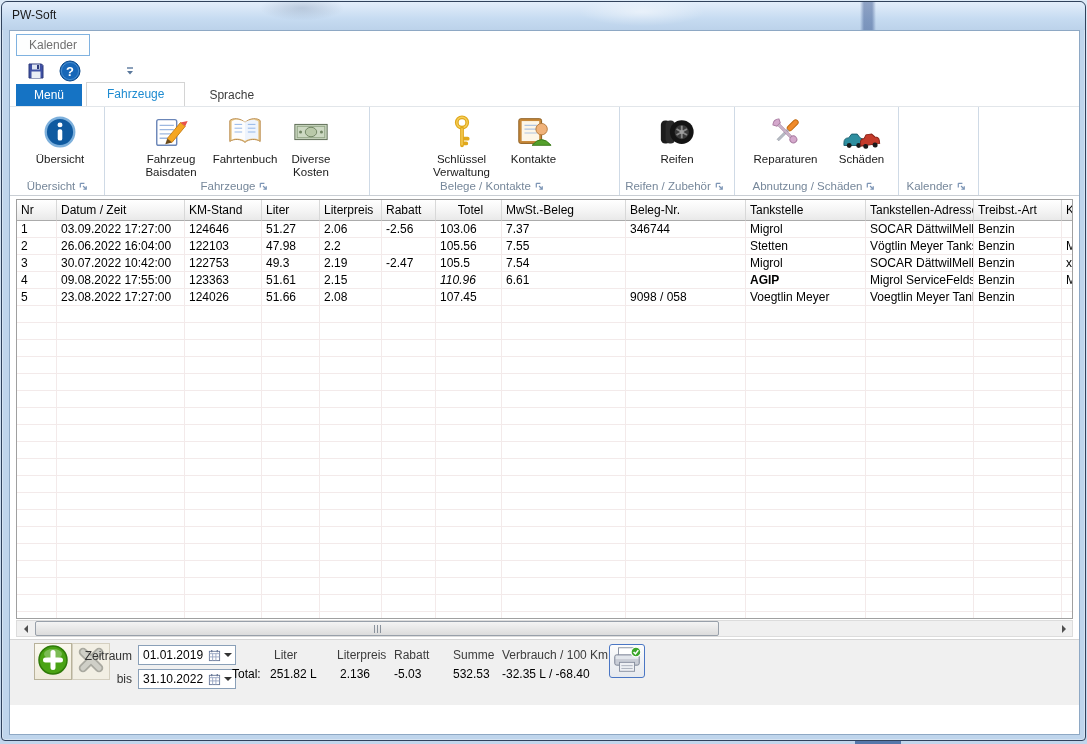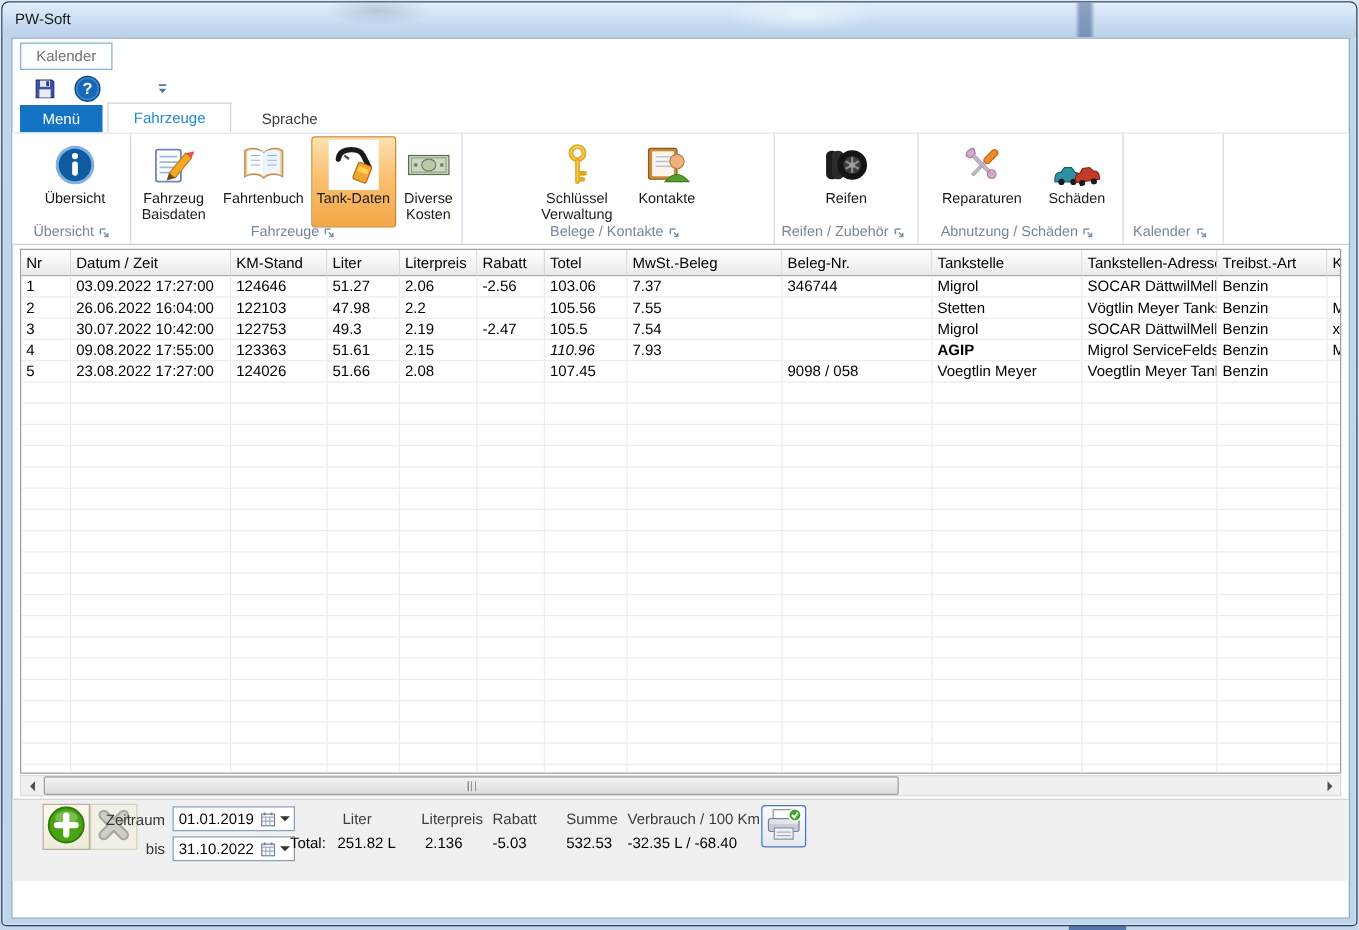--- a/index.html
+++ b/index.html
@@ -171,33 +171,20 @@
               <span class="ricon">
                   <svg viewBox="0 0 40 40" width="38" height="38">
                     <path d="M20 10C15 5 7 5 4 8v22c4-3 12-3 16 1 4-4 12-4 16-1V8c-3-3-11-3-16 2z" fill="#e8c88a" stroke="#b98a4a"></path>
                     <path d="M20 10C16 6.5 8 6.5 6 9v19c4-2 11-1.5 14 1.5z" fill="#fdfdfd"></path>
                     <path d="M20 10c4-3.5 12-3.5 14-1v19c-4-2-11-1.5-14 1.5z" fill="#eef4fd"></path>
                     <path d="M9 12h8M9 16h8M9 20h8M23 12h8M23 16h8M23 20h8" stroke="#8fb4e8" stroke-width="1"></path>
                   </svg>
                 </span>
               <span class="rlabel">Fahrtenbuch</span>
             </div>
-            <div class="rbtn selected" style="width:70px">
-              <span class="ricon">
-                  <svg viewBox="0 0 40 40" width="38" height="38">
-                    <path d="M7 15q1-8 11-8 8 0 10 5l5 10" fill="none" stroke="#1a1a1a" stroke-width="4.5" stroke-linecap="round"></path>
-                    <g transform="rotate(22 27 27)">
-                      <rect x="21" y="19" width="12" height="15" rx="2" fill="#f2a33a" stroke="#b56f10"></rect>
-                      <rect x="22.5" y="22.5" width="9" height="4" fill="#ffd24a"></rect>
-                    </g>
-                    <path d="M12 12l4 3" stroke="#555" stroke-width="2"></path>
-                  </svg>
-                </span>
-              <span class="rlabel">Tank-Daten</span>
-            </div>
             <div class="rbtn" style="width:54px">
               <span class="ricon">
                   <svg viewBox="0 0 40 40" width="38" height="38">
                     <rect x="3" y="12" width="34" height="16" fill="#cdd9c3" stroke="#5a6a52"></rect>
                     <rect x="5.5" y="14" width="29" height="12" fill="none" stroke="#8fa383"></rect>
                     <ellipse cx="20" cy="20" rx="6" ry="5" fill="#b9c9a9" stroke="#718563"></ellipse>
                     <circle cx="9" cy="20" r="1.6" fill="#718563"></circle>
                     <circle cx="31" cy="20" r="1.6" fill="#718563"></circle>
                   </svg>
                 </span>
@@ -339,21 +326,21 @@
       </div>
 
       <div class="grid">
         <div class="grid-head">
             <div class="th" style="width: 40px;">Nr</div>
             <div class="th" style="width: 128px;">Datum / Zeit</div>
             <div class="th" style="width: 77px;">KM-Stand</div>
             <div class="th" style="width: 58px;">Liter</div>
             <div class="th" style="width: 62px;">Literpreis</div>
             <div class="th" style="width: 54px;">Rabatt</div>
-            <div class="th" style="width: 66px;">Totel</div>
+            <div class="th" style="width: 66px; text-align: center;">Totel</div>
             <div class="th" style="width: 124px;">MwSt.-Beleg</div>
             <div class="th" style="width: 120px;">Beleg-Nr.</div>
             <div class="th" style="width: 120px;">Tankstelle</div>
             <div class="th" style="width: 108px;">Tankstellen-Adresse</div>
             <div class="th" style="width: 88px;">Treibst.-Art</div>
             <div class="th" style="width: 40px;">K</div>
           </div>
         <div class="grid-body">
             <div class="trow">
               <div class="td" style="width: 40px;">1</div>
@@ -401,21 +388,21 @@
               <div class="td" style="width: 40px;">x</div>
             </div>
             <div class="trow">
               <div class="td" style="width: 40px;">4</div>
               <div class="td" style="width: 128px;">09.08.2022 17:55:00</div>
               <div class="td" style="width: 77px;">123363</div>
               <div class="td" style="width: 58px;">51.61</div>
               <div class="td" style="width: 62px;">2.15</div>
               <div class="td" style="width: 54px;"></div>
               <div class="td" style="width: 66px; font-style: italic;">110.96</div>
-              <div class="td" style="width: 124px;">7.93</div>
+              <div class="td" style="width: 124px;">6.61</div>
               <div class="td" style="width: 120px;"></div>
               <div class="td" style="width: 120px; font-weight: bold;">AGIP</div>
               <div class="td" style="width: 108px;">Migrol ServiceFeldstr...</div>
               <div class="td" style="width: 88px;">Benzin</div>
               <div class="td" style="width: 40px;">M</div>
             </div>
             <div class="trow">
               <div class="td" style="width: 40px;">5</div>
               <div class="td" style="width: 128px;">23.08.2022 17:27:00</div>
               <div class="td" style="width: 77px;">124026</div>

